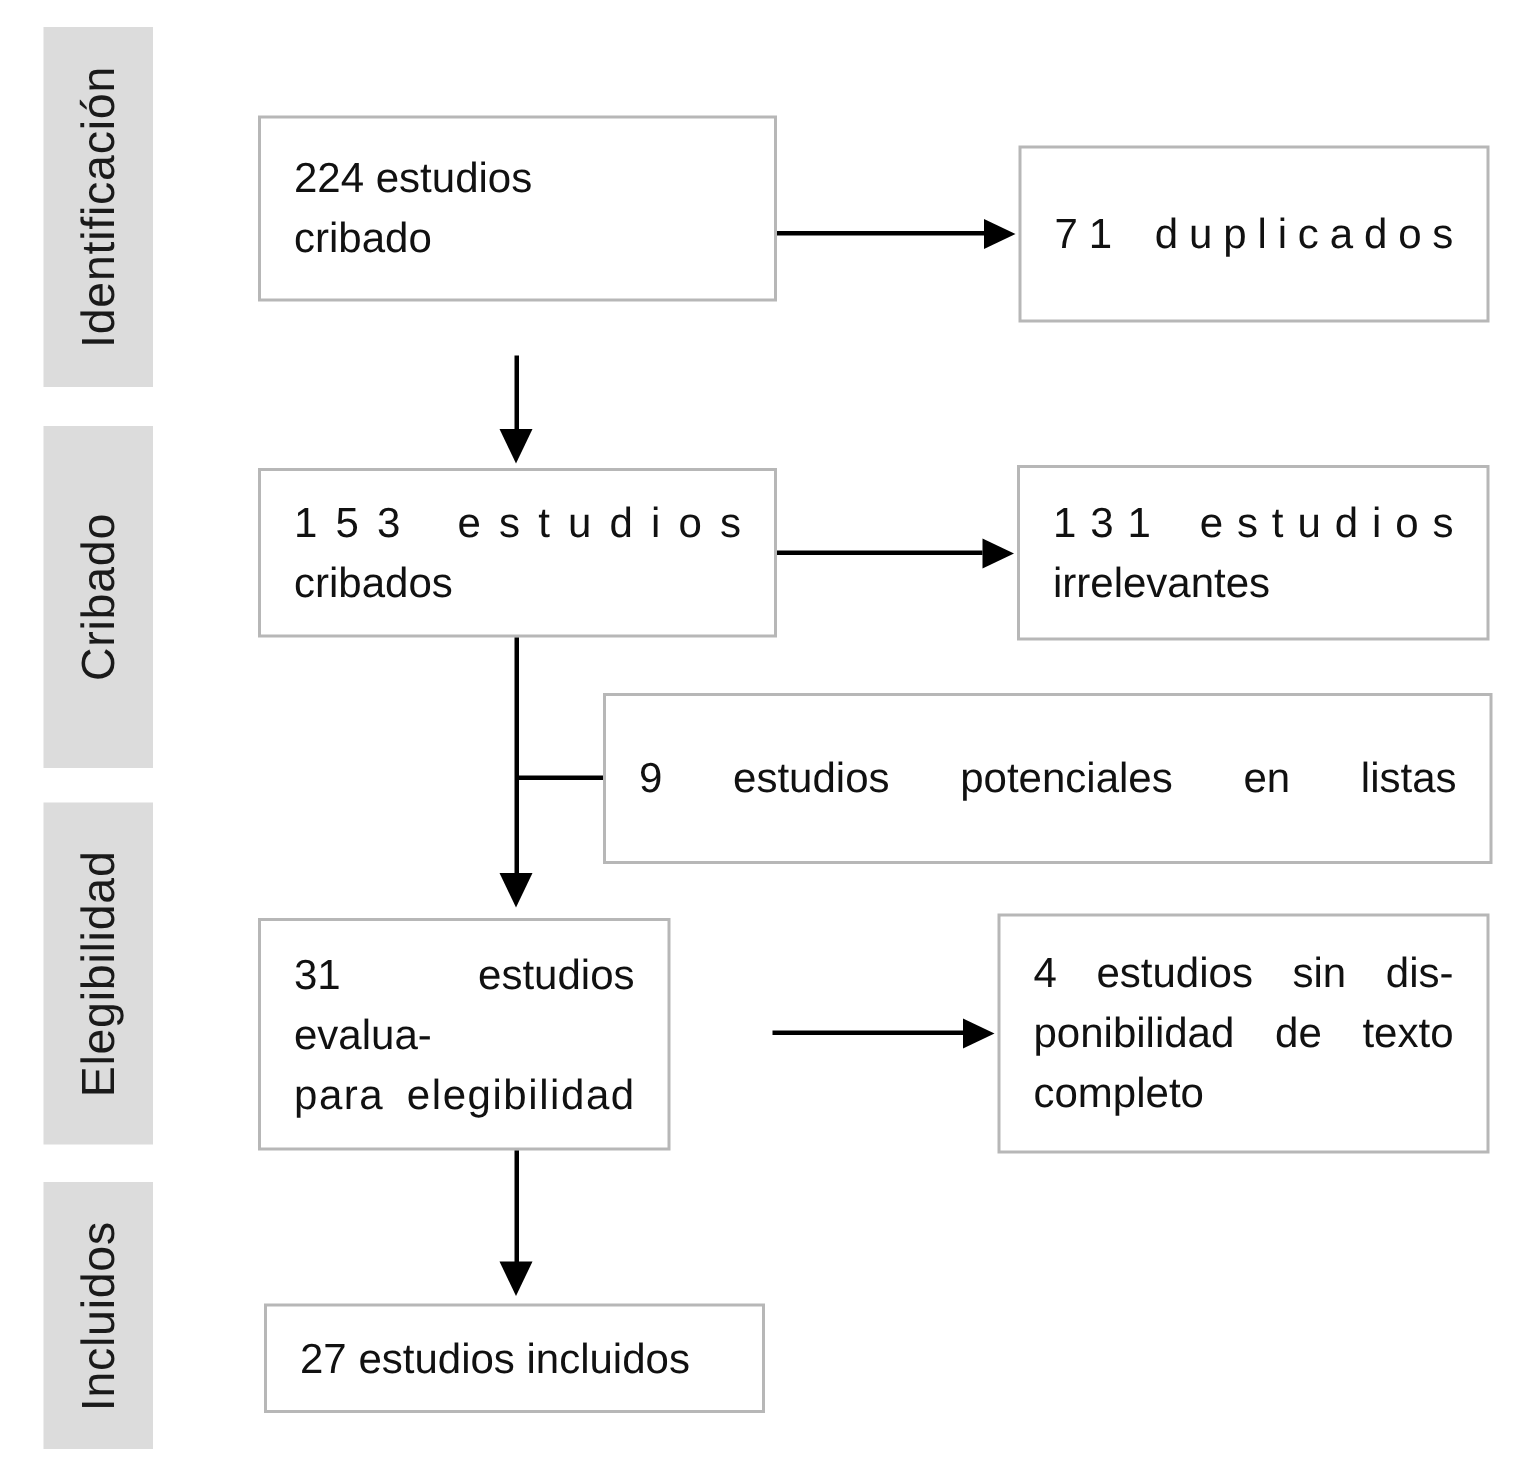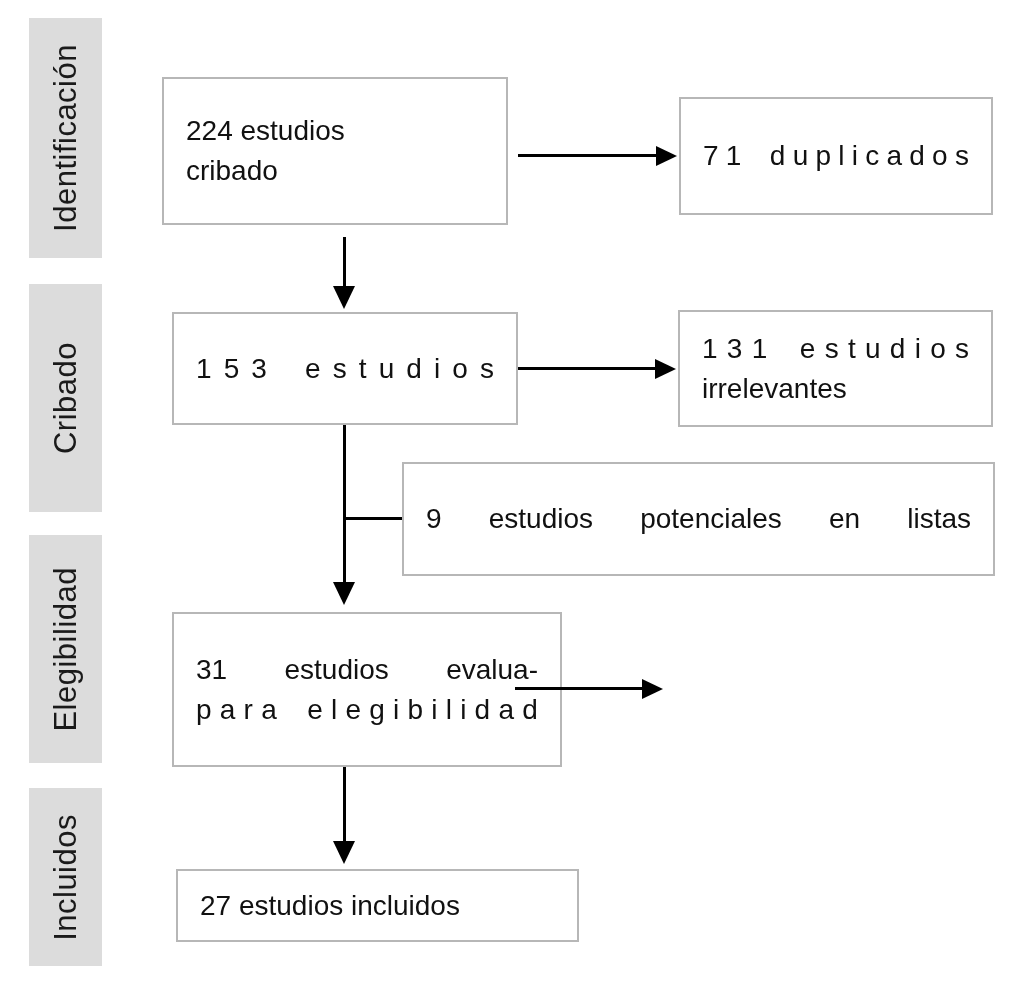--- a/index.html
+++ b/index.html
@@ -81,21 +81,21 @@
   <div class="band" style="top:284px;height:228px">
     <span class="band-label">Cribado</span>
   </div>
   <div class="band" style="top:535px;height:228px">
     <span class="band-label">Elegibilidad</span>
   </div>
   <div class="band" style="top:788px;height:178px">
     <span class="band-label">Incluidos</span>
   </div>
 
-  <div class="box" style="left:162px;top:77px;width:346px;height:148px">
+  <div class="box" style="left:172px;top:77px;width:346px;height:124px">
     <div class="line">224 estudios</div>
     <div class="line">cribado</div>
   </div>
 
   <div class="box" style="left:679px;top:97px;width:314px;height:118px">
     <div class="line jchars" style="display: flex; justify-content: space-between;">
         <span>7</span>
         <span>1</span>
         <span style="min-width: 0.5em;">&nbsp;</span>
         <span>d</span>
@@ -119,20 +119,21 @@
         <span style="min-width: 0.5em;">&nbsp;</span>
         <span>e</span>
         <span>s</span>
         <span>t</span>
         <span>u</span>
         <span>d</span>
         <span>i</span>
         <span>o</span>
         <span>s</span>
       </div>
+    <div class="line">cribados</div>
   </div>
 
   <div class="box" style="left:678px;top:310px;width:315px;height:117px">
     <div class="line jchars" style="display: flex; justify-content: space-between;">
         <span>1</span>
         <span>3</span>
         <span>1</span>
         <span style="min-width: 0.5em;">&nbsp;</span>
         <span>e</span>
         <span>s</span>
@@ -143,21 +144,21 @@
         <span>o</span>
         <span>s</span>
       </div>
     <div class="line">irrelevantes</div>
   </div>
 
   <div class="box" style="left:402px;top:462px;width:593px;height:114px">
     <div class="line jwords">9 estudios potenciales en listas</div>
   </div>
 
-  <div class="box" style="left:172px;top:612px;width:390px;height:155px">
+  <div class="box" style="left:172px;top:612px;width:275px;height:155px">
     <div class="line jwords">31 estudios evalua-</div>
     <div class="line jchars" style="display: flex; justify-content: space-between;">
         <span>p</span>
         <span>a</span>
         <span>r</span>
         <span>a</span>
         <span style="min-width: 0.5em;">&nbsp;</span>
         <span>e</span>
         <span>l</span>
         <span>e</span>
@@ -166,22 +167,27 @@
         <span>b</span>
         <span>i</span>
         <span>l</span>
         <span>i</span>
         <span>d</span>
         <span>a</span>
         <span>d</span>
       </div>
   </div>
 
-
-  <div class="box" style="left:176px;top:869px;width:403px;height:73px">
+  <div class="box" style="left:665px;top:609px;width:328px;height:160px">
+    <div class="line jwords">4 estudios sin dis-</div>
+    <div class="line jwords">ponibilidad de texto</div>
+    <div class="line">completo</div>
+  </div>
+
+  <div class="box" style="left:176px;top:869px;width:334px;height:73px">
     <div class="line">27 estudios incluidos</div>
   </div>
 
   <div class="hline" style="left:518px;top:154px;width:138px"></div>
   <div class="head-right" style="left:656px;top:146px"></div>
 
   <div class="vline" style="left:343px;top:237px;height:50px"></div>
   <div class="head-down" style="left:333px;top:286px"></div>
 
   <div class="hline" style="left:518px;top:367px;width:137px"></div>

